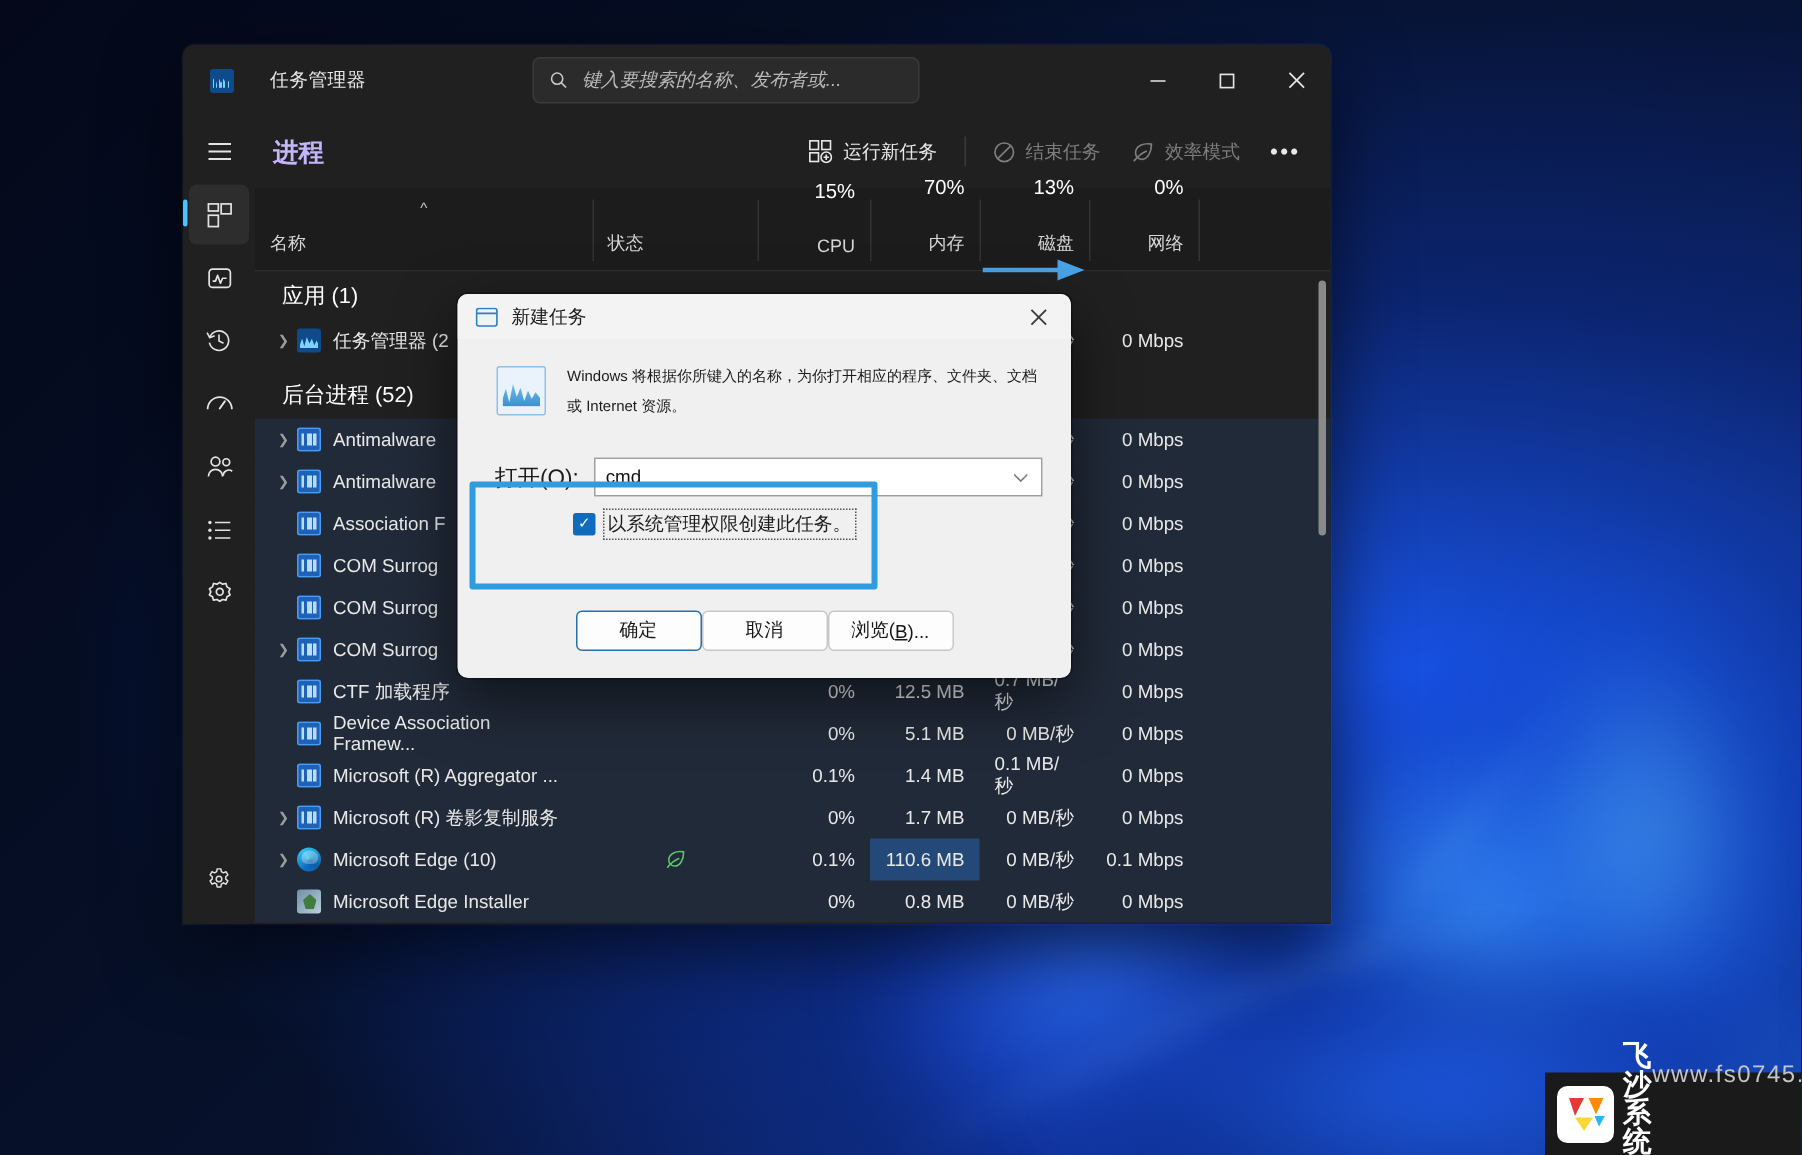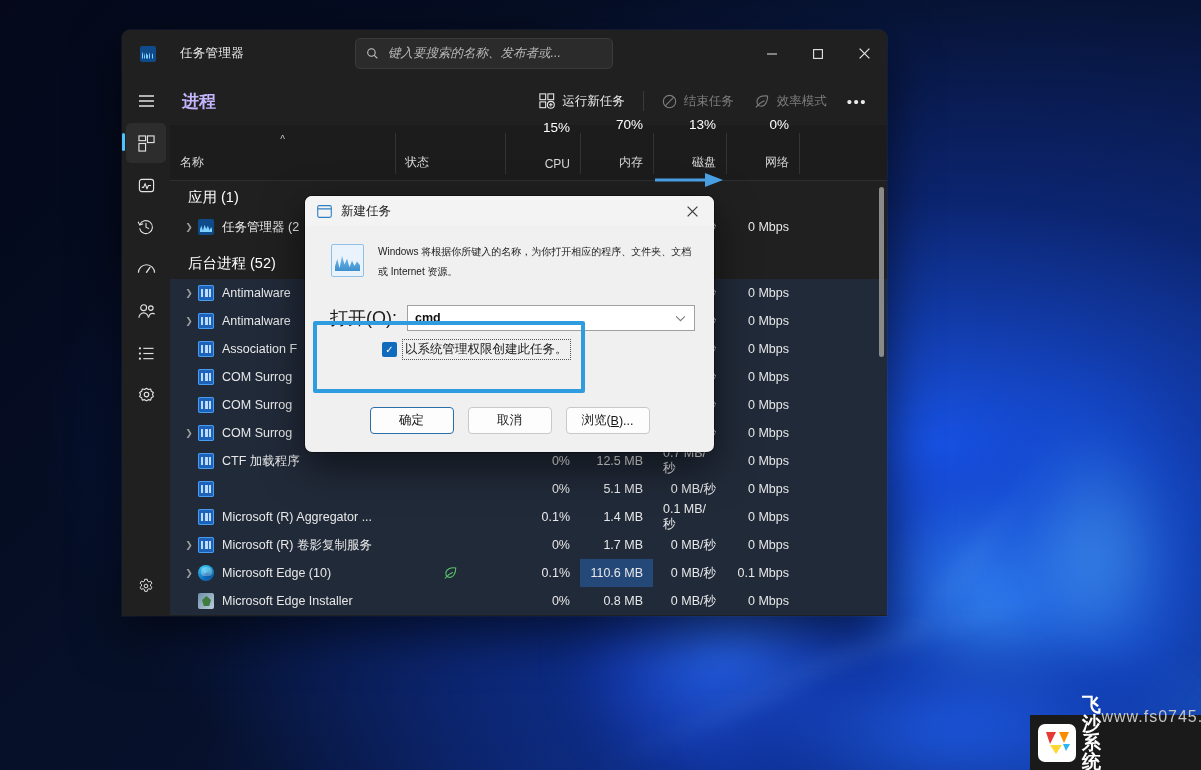--- a/index.html
+++ b/index.html
@@ -236,40 +236,40 @@
     content:""; position:absolute; left:3px; right:3px; bottom:5px; height:17px;
     background: linear-gradient(180deg,#7cc2ef,#3d8fcd);
     clip-path: polygon(0 72%,9% 30%,18% 84%,28% 12%,38% 62%,48% 26%,58% 78%,68% 38%,78% 70%,88% 44%,100% 66%,100% 100%,0 100%);
   }
   #dlg-text { line-height: 20px; font-size: 10px; color: #1b1b1b; max-width: 318px; }
   #hl-box {
     position: absolute; left: 8px; top: 95px; width: 272px; height: 72px;
     border: 4px solid #2f9ce0; border-radius: 2px; z-index: 3; pointer-events: none;
   }
   #open-row { display: flex; align-items: center; margin-top: 23px; gap: 10px; padding-left: 7px; }
-  #open-label { font-size: 18px; white-space: nowrap; }
+  #open-label { font-size: 15px; white-space: nowrap; }
   #combo {
     flex: 1; height: 26px; background: #fff; border: 1px solid #a0a0a0;
     display: flex; align-items: center; position: relative; margin-right: 1px;
   }
-  #combo-val { padding-left: 7px; font-size: 12.5px; color: #111; font-weight: bold; }
+  #combo-val { padding-left: 7px; font-size: 12.5px; color: #111; }
   #combo-caret {
     position: absolute; right: 8px; color: #555; font-size: 10px;
   }
   #cb-row { display: flex; align-items: center; gap: 6px; margin-top: 9px; padding-left: 59px; }
   #cb-box {
     width: 15px; height: 15px; background: #0f6cbd; border-radius: 2px; flex: none;
     display: flex; align-items: center; justify-content: center; color: #fff; font-size: 10px;
   }
   #cb-label {
     font-size: 12.5px; outline: 1px dotted #555; padding: 1px 2px;
   }
   #dlg-btns {
     position: absolute; left: 0; right: 0; bottom: 18px;
-    display: flex; justify-content: center; gap: 14px;
+    display: flex; justify-content: center; 
   }
   .dbtn {
     width: 84px; height: 27px; background: #fdfdfd; border: 1px solid #c8c8c8;
     border-radius: 4px; display: flex; align-items: center; justify-content: center;
     font-size: 12.5px; color: #161616;
   }
   .dbtn.primary { border: 1px solid #2a6fa8; }
   .dbtn u { text-decoration: underline; }
 
   
@@ -583,20 +583,21 @@
                 <div class="cell c-cpu num">0%</div>
                 <div class="cell c-mem num">12.5 MB</div>
                 <div class="cell c-disk num">0.7 MB/秒</div>
                 <div class="cell c-net num">0 Mbps</div>
                 <div class="cell c-pad"></div>
               </div>
               <div class="row shade">
                 <div class="cell c-name">
                   <span class="chev empty">❯</span>
                   <span class="pic win"></span>
+                  <span>Device Association Framew...</span>
                 </div>
                 <div class="cell c-status"></div>
                 <div class="cell c-cpu num">0%</div>
                 <div class="cell c-mem num">5.1 MB</div>
                 <div class="cell c-disk num">0 MB/秒</div>
                 <div class="cell c-net num">0 Mbps</div>
                 <div class="cell c-pad"></div>
               </div>
               <div class="row shade">
                 <div class="cell c-name">

